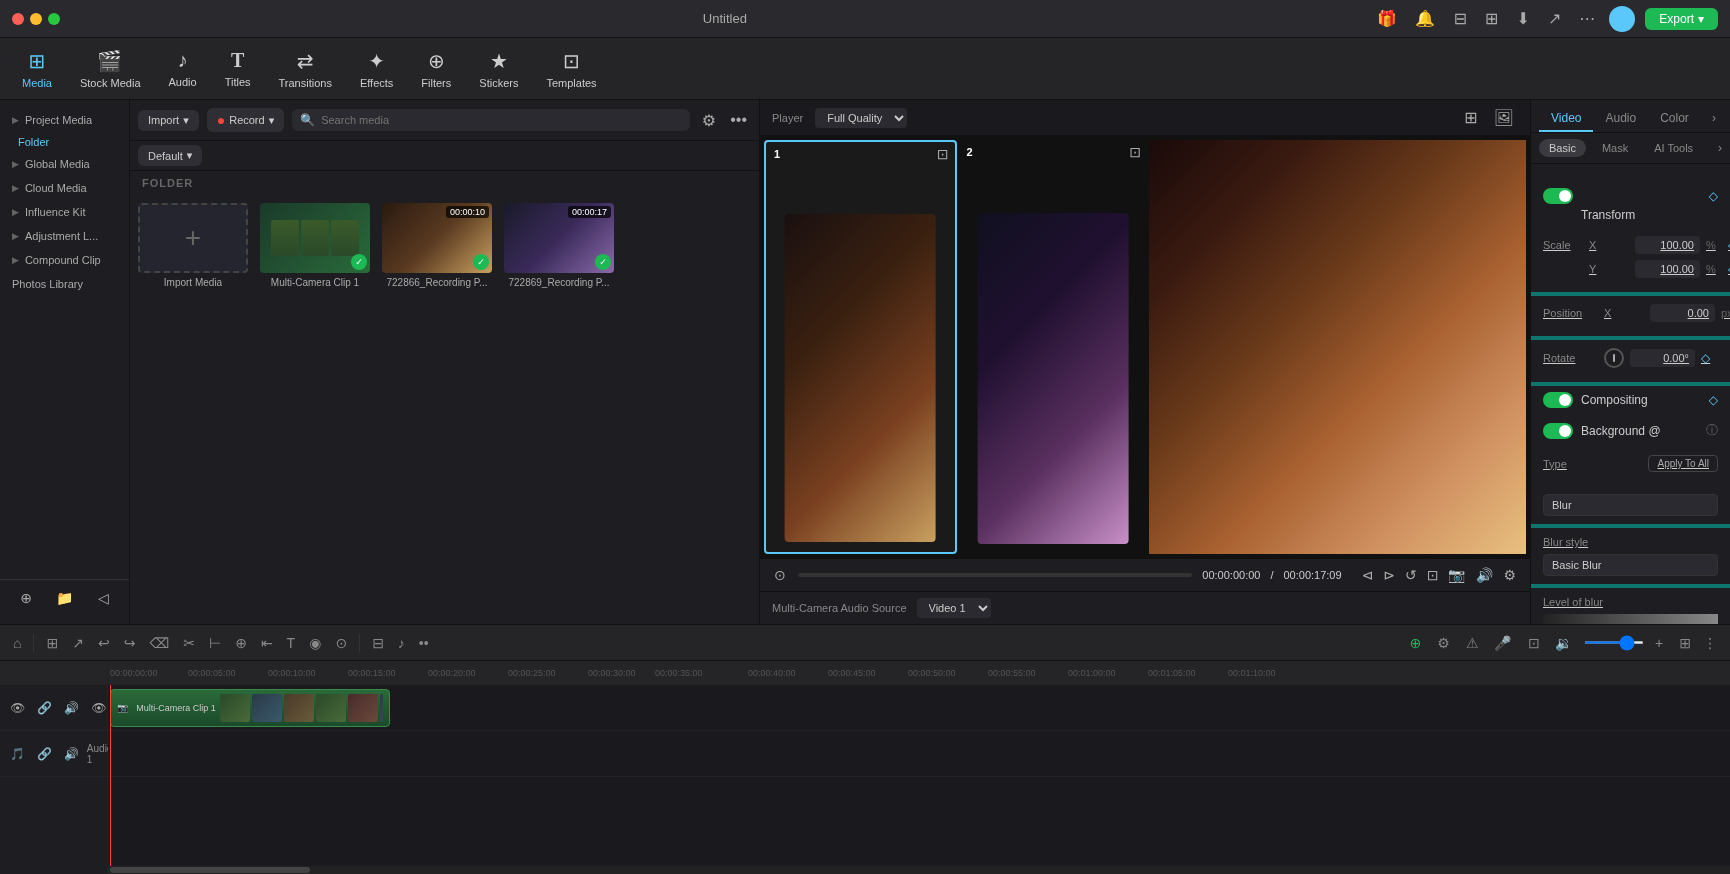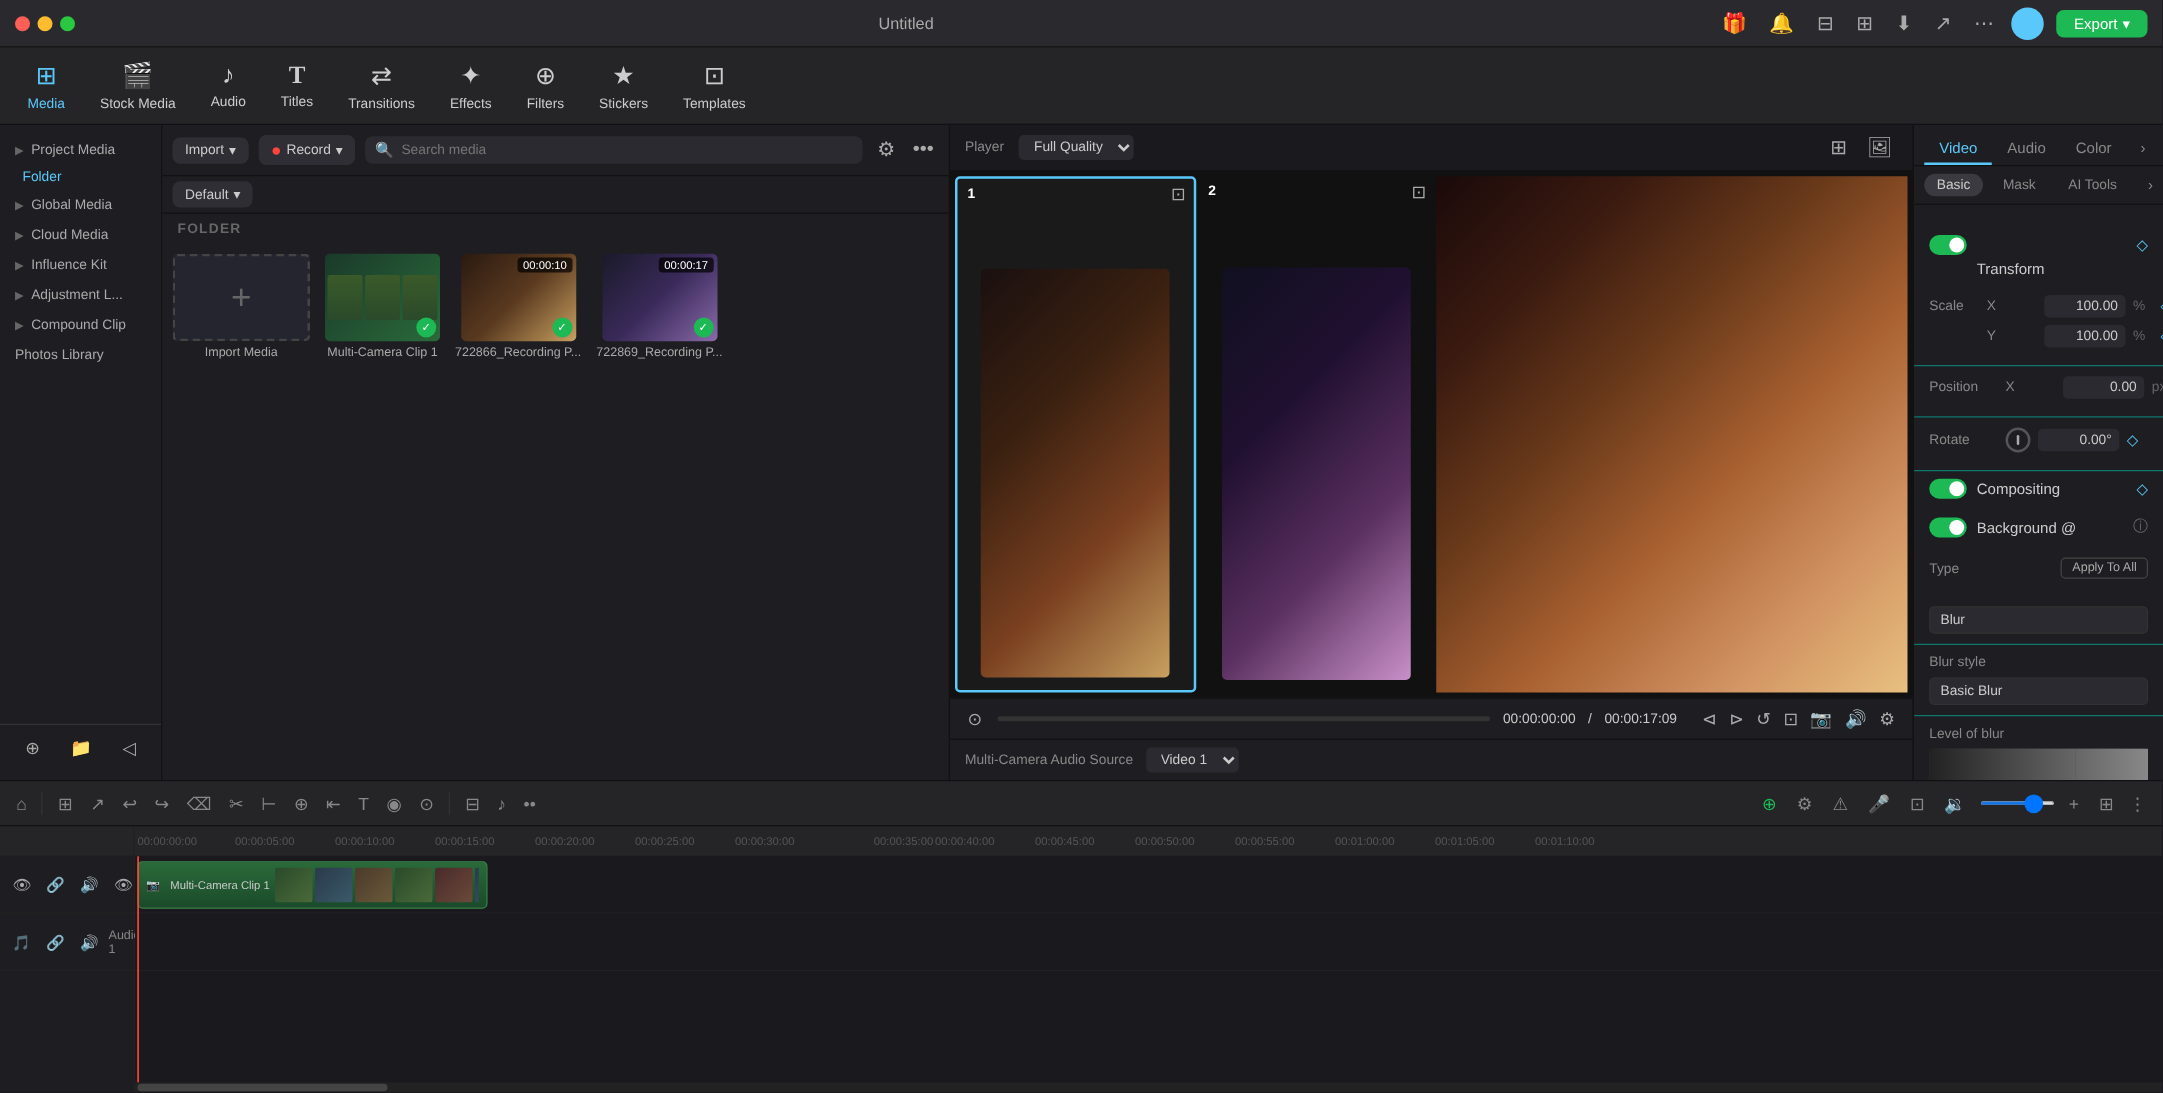--- a/index.html
+++ b/index.html
@@ -214,21 +214,21 @@
       align-content: flex-start;
     }
     .media-item {
       display: flex;
       flex-direction: column;
       align-items: center;
       gap: 4px;
       cursor: pointer;
     }
     .media-thumb {
-      width: 92px;
+      width: 110px;
       height: 70px;
       background: #2a2a30;
       border-radius: 4px;
       position: relative;
       overflow: hidden;
       display: flex;
       align-items: center;
       justify-content: center;
     }
     .media-thumb-import {
@@ -450,21 +450,22 @@
       cursor: pointer;
       color: #888;
     }
     .sub-tab.active {
       background: #3a3a40;
       color: #ccc;
     }
 
     .panel-section {
       padding: 8px 12px;
-      border-bottom: 1px solid #0f766e;
+      border-bottom: 4px solid #0f766e;
+      text-decoration: underline;
     }
     .panel-row {
       display: flex;
       align-items: center;
       margin-bottom: 6px;
       gap: 6px;
     }
     .panel-label {
       color: #888;
       font-size: 11px;
@@ -1127,21 +1128,21 @@
     <div class="timeline-content">
 
       <div class="timeline-ruler">
         <span class="ruler-mark" style="left:2px;">00:00:00:00</span>
         <span class="ruler-mark" style="left:80px;">00:00:05:00</span>
         <span class="ruler-mark" style="left:160px;">00:00:10:00</span>
         <span class="ruler-mark" style="left:240px;">00:00:15:00</span>
         <span class="ruler-mark" style="left:320px;">00:00:20:00</span>
         <span class="ruler-mark" style="left:400px;">00:00:25:00</span>
         <span class="ruler-mark" style="left:480px;">00:00:30:00</span>
-        <span class="ruler-mark" style="left:591px;">00:00:35:00</span>
+        <span class="ruler-mark" style="left:547px;">00:00:35:00</span>
         <span class="ruler-mark" style="left:640px;">00:00:40:00</span>
         <span class="ruler-mark" style="left:720px;">00:00:45:00</span>
         <span class="ruler-mark" style="left:800px;">00:00:50:00</span>
         <span class="ruler-mark" style="left:880px;">00:00:55:00</span>
         <span class="ruler-mark" style="left:960px;">00:01:00:00</span>
         <span class="ruler-mark" style="left:1040px;">00:01:05:00</span>
         <span class="ruler-mark" style="left:1120px;">00:01:10:00</span>
       </div>
 
       <div class="timeline-tracks">

